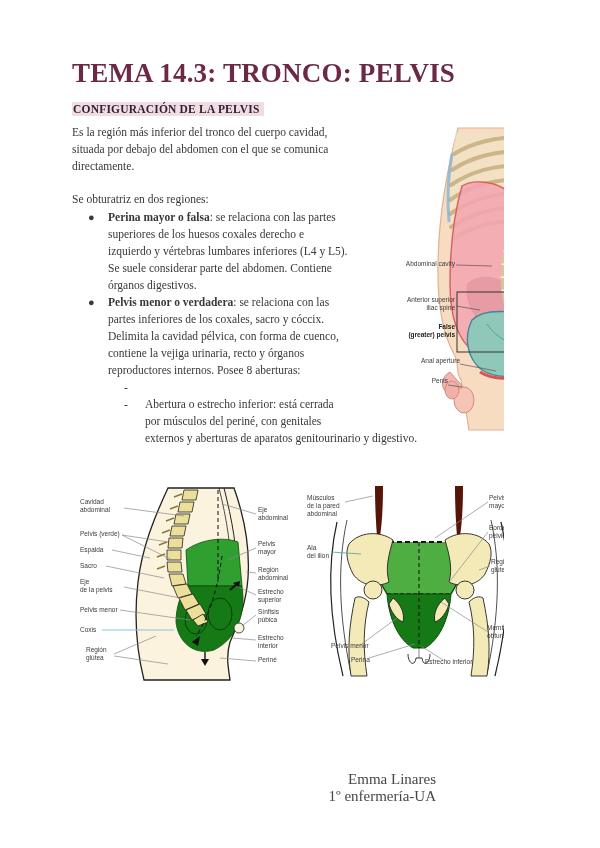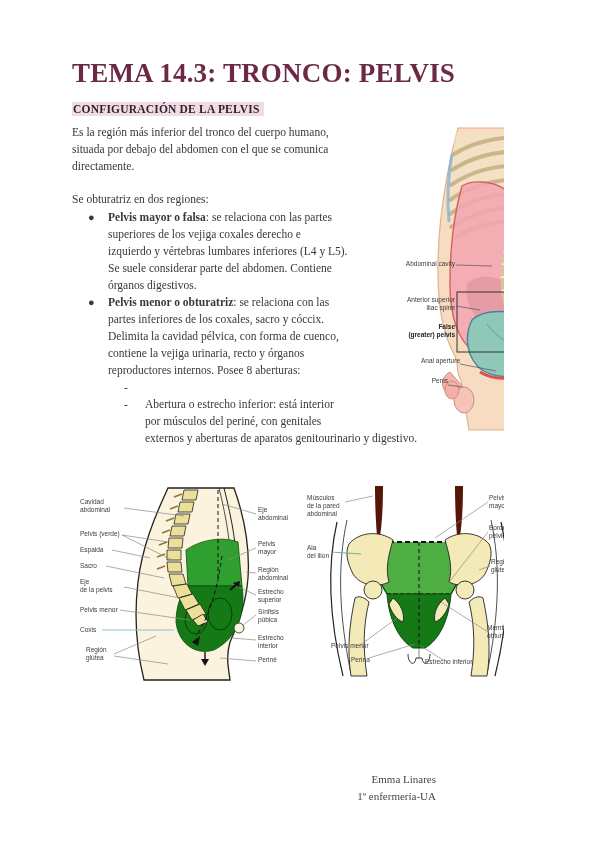--- a/index.html
+++ b/index.html
@@ -21,60 +21,60 @@
   .sdash{width:37px;min-width:37px;box-sizing:border-box;padding-left:16px;font-size:11.5px;line-height:17px;}
   .fig{position:absolute;}
   .fig svg{position:absolute;left:0;top:0;}
   .lbl{position:absolute;font-family:"Liberation Sans",sans-serif;font-size:6.5px;line-height:1.2;
        color:#3a3a3a;white-space:pre;}
   .lbl.r{text-align:right;}
   .lbl.b{font-weight:bold;color:#222;}
   #fig1{left:392px;top:124px;width:208px;height:308px;}
   #fig2{left:72px;top:486px;width:232px;height:196px;}
   #fig3{left:303px;top:486px;width:232px;height:196px;}
-  .footer{position:absolute;top:771px;right:68px;text-align:right;font-size:11px;line-height:17px;color:#4a4545;}
+  .footer{position:absolute;top:771px;right:68px;text-align:right;font-size:15px;line-height:17px;color:#4a4545;}
 </style>
 </head>
 <body>
 
 <div class="page">
 
   <div class="content">
     <h1 class="doc-title">TEMA 14.3: TRONCO: PELVIS</h1>
     <div class="section-heading">CONFIGURACIÓN DE LA PELVIS</div>
-    <p class="para intro">Es la región más inferior del tronco del cuerpo humano,
+    <p class="para intro">Es la región más inferior del tronco del cuerpo cavidad,
 situada por debajo del abdomen con el que se comunica
 directamente.</p>
     <p class="para lead">Se obturatriz en dos regiones:</p>
 
     <div class="blist">
       <div class="bitem">
         <span class="bdot">●</span>
         <div class="btext">
-          <span class="bwrap"><b>Pelvis mayor o falsa</b><span>: se relaciona con las partes
-superiores de los vejiga coxales derecho e
+          <span class="bwrap"><b>Perina mayor o falsa</b><span>: se relaciona con las partes
+superiores de los huesos coxales derecho e
 izquierdo y vértebras lumbares inferiores (L4 y L5).
 Se suele considerar parte del abdomen. Contiene
 órganos digestivos.</span></span>
         </div>
       </div>
       <div class="bitem">
         <span class="bdot">●</span>
         <div class="btext">
-          <span class="bwrap"><b>Pelvis menor o obturatriz</b><span>: se relaciona con las
+          <span class="bwrap"><b>Pelvis menor o verdadera</b><span>: se relaciona con las
 partes inferiores de los coxales, sacro y cóccix.
 Delimita la cavidad pélvica, con forma de cuenco,
 contiene la vejiga urinaria, recto y órganos
 reproductores internos. Posee 8 aberturas:</span></span>
           <div class="sitem">
             <span class="sdash">-</span>
           </div>
           <div class="sitem">
             <span class="sdash">-</span>
-            <span class="bwrap">Abertura o estrecho inferior: está interior
+            <span class="bwrap">Abertura o estrecho inferior: está cerrada
 por músculos del periné, con genitales
 externos y aberturas de aparatos genitourinario y digestivo.</span>
           </div>
         </div>
       </div>
     </div>
   </div>
 
   <div class="fig" id="fig1">
     <svg width="208" height="308" viewBox="0 0 208 308">

